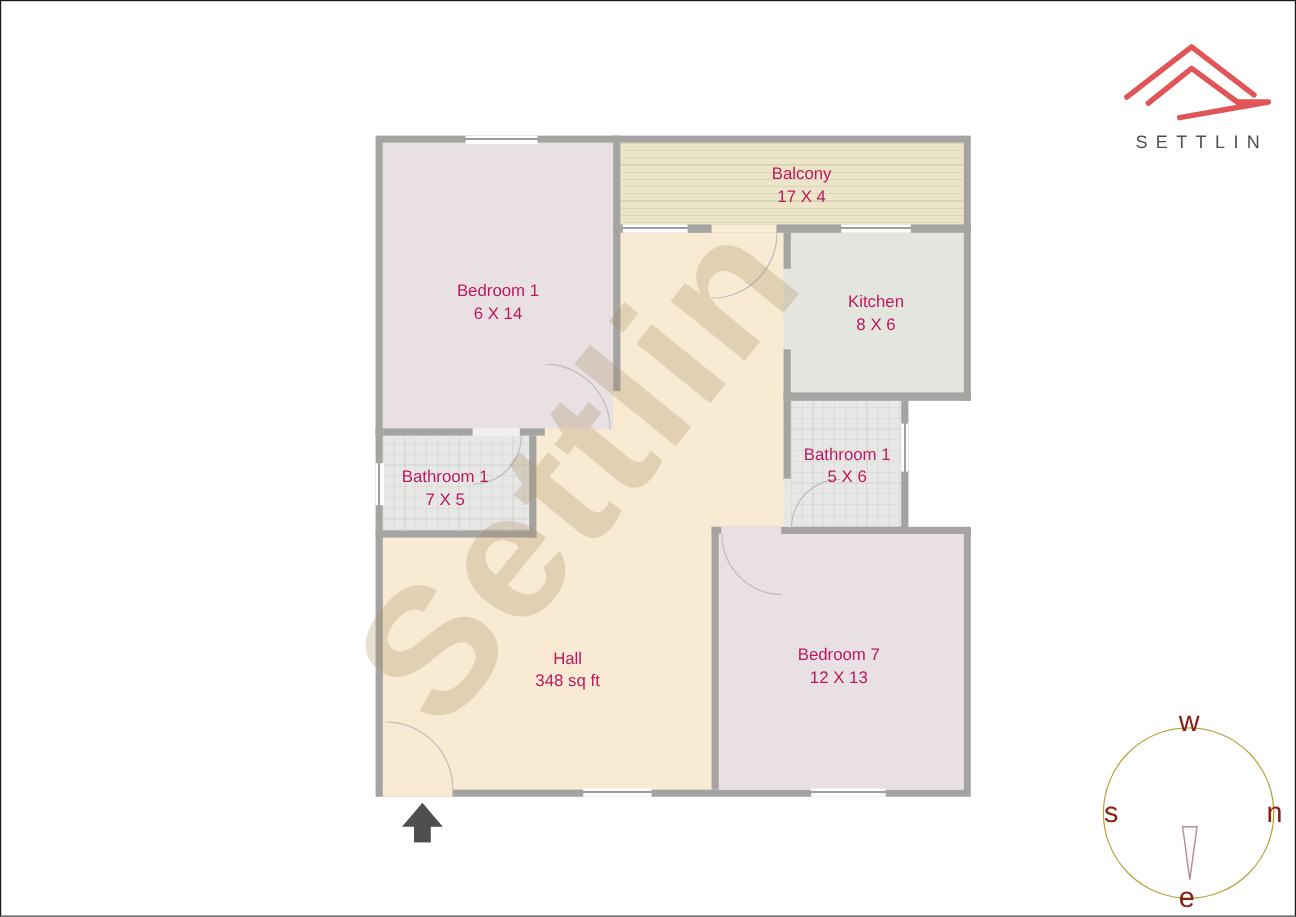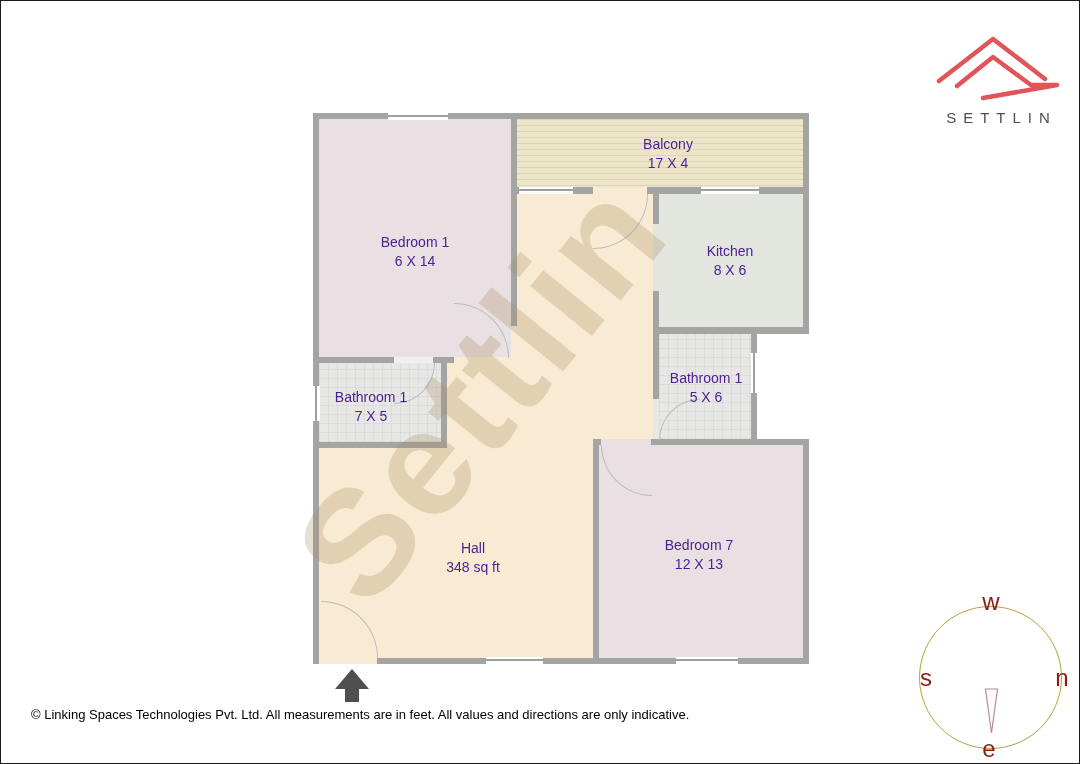--- a/index.html
+++ b/index.html
@@ -33,21 +33,21 @@
   .win-h{background:linear-gradient(to bottom,#fff 0 2px,#9e9e9c 2px 4px,#fff 4px 100%);}
   .win-v{background:linear-gradient(to right,#fff 0 2px,#9e9e9c 2px 4px,#fff 4px 100%);}
   .arc{z-index:35;border:0 solid #bcbcba;background:transparent;}
   .arc-tr{border-top:1.5px solid #bcbcba;border-right:1.5px solid #bcbcba;border-top-right-radius:100%;}
   .arc-br{border-bottom:1.5px solid #bcbcba;border-right:1.5px solid #bcbcba;border-bottom-right-radius:100%;}
   .arc-bl{border-bottom:1.5px solid #bcbcba;border-left:1.5px solid #bcbcba;border-bottom-left-radius:100%;}
   .arc-tl{border-top:1.5px solid #bcbcba;border-left:1.5px solid #bcbcba;border-top-left-radius:100%;}
   
   .room-label{
     z-index:50;display:flex;flex-direction:column;align-items:center;
-    font-size:14px;line-height:1.2;color:#4c1d95;text-align:center;
+    font-size:14px;line-height:1.2;color:#be185d;text-align:center;
   }
   .room-label .dims{margin-top:2px;}
   
   .watermark{
     z-index:40;left:480px;top:390px;
     transform:translate(-50%,-50%) rotate(-51deg);
     font-size:150px;font-weight:700;letter-spacing:4px;
     color:rgba(170,140,95,0.28);white-space:nowrap;pointer-events:none;
   }
   
@@ -179,15 +179,14 @@
     <div class="compass-circle"></div>
     <svg width="145" height="145" style="position:absolute;left:0;top:0;">
       <polygon points="66.5,83 78.5,83 72.5,127" fill="#fdfbfb" stroke="#b48e96" stroke-width="1.2"></polygon>
     </svg>
     <span class="compass-letter" style="left:72px;top:-4px;">w</span>
     <span class="compass-letter" style="left:7px;top:72px;">s</span>
     <span class="compass-letter" style="left:143px;top:72px;">n</span>
     <span class="compass-letter" style="left:70px;top:143px;">e</span>
   </div>
 
-  <div class="abs footer">© Linking Spaces Technologies Pvt. Ltd. All measurements are in feet. All values and directions are only indicative.</div>
 
 </div>
 
 </body></html>

